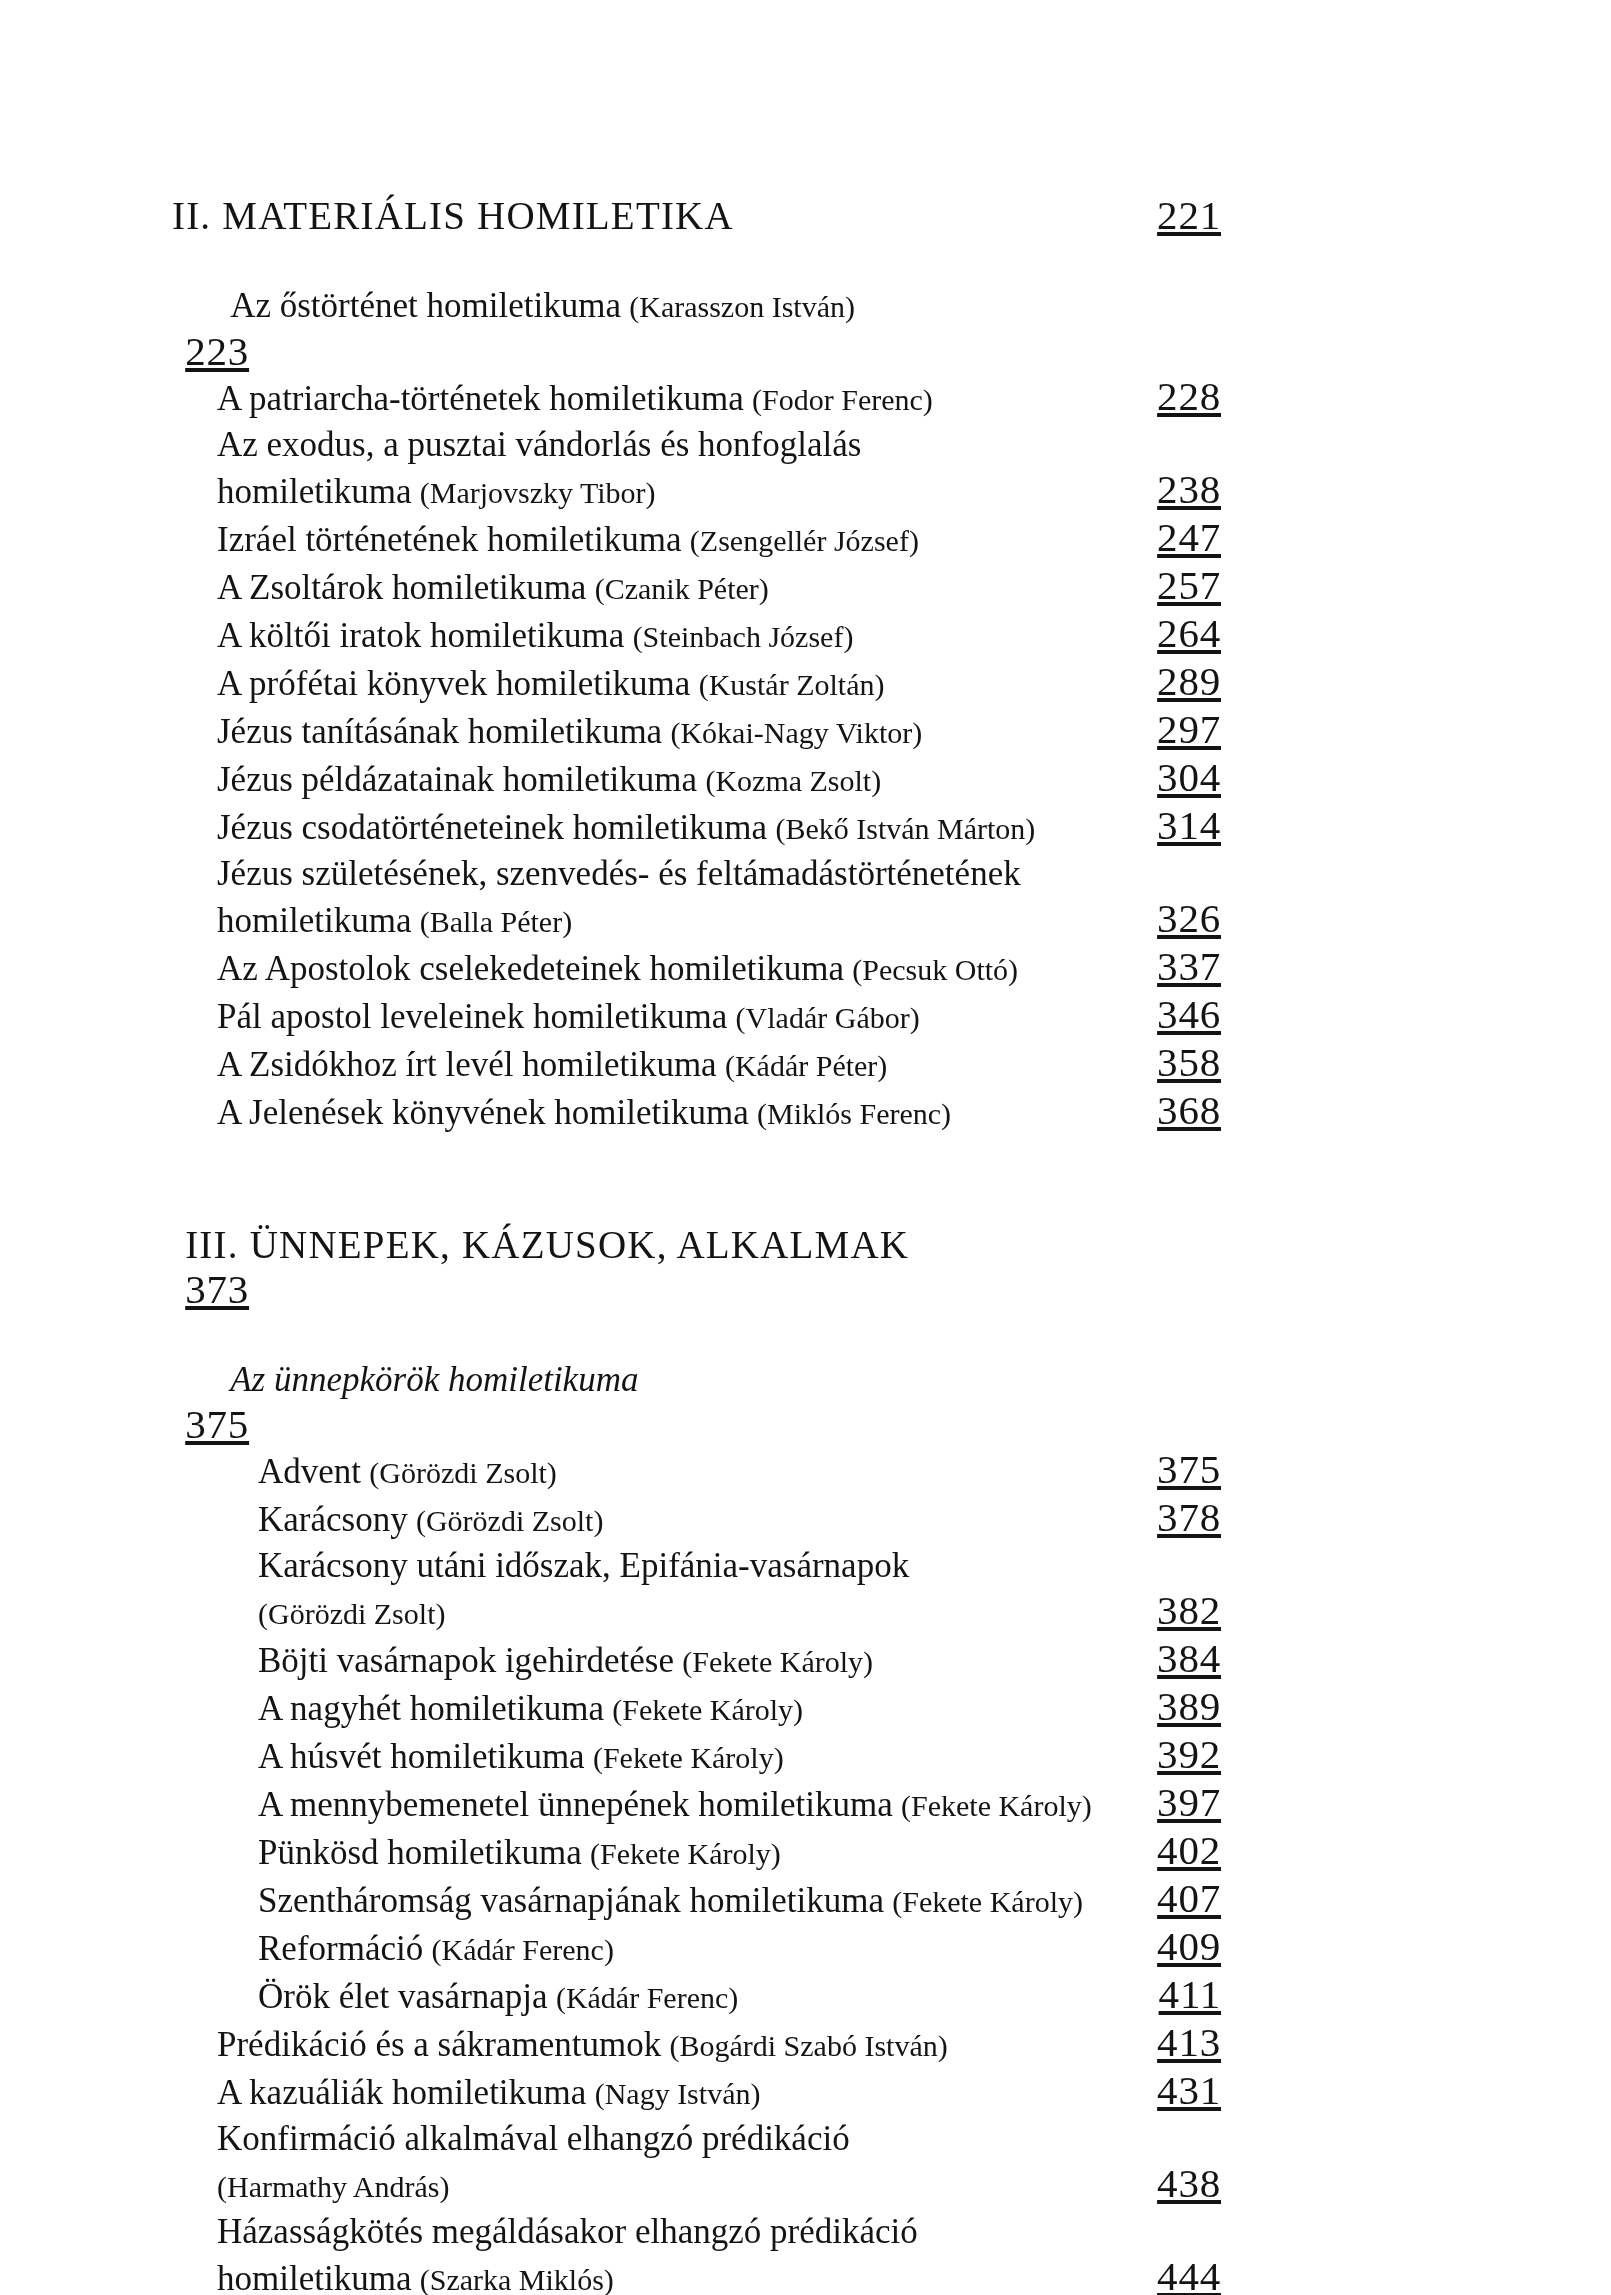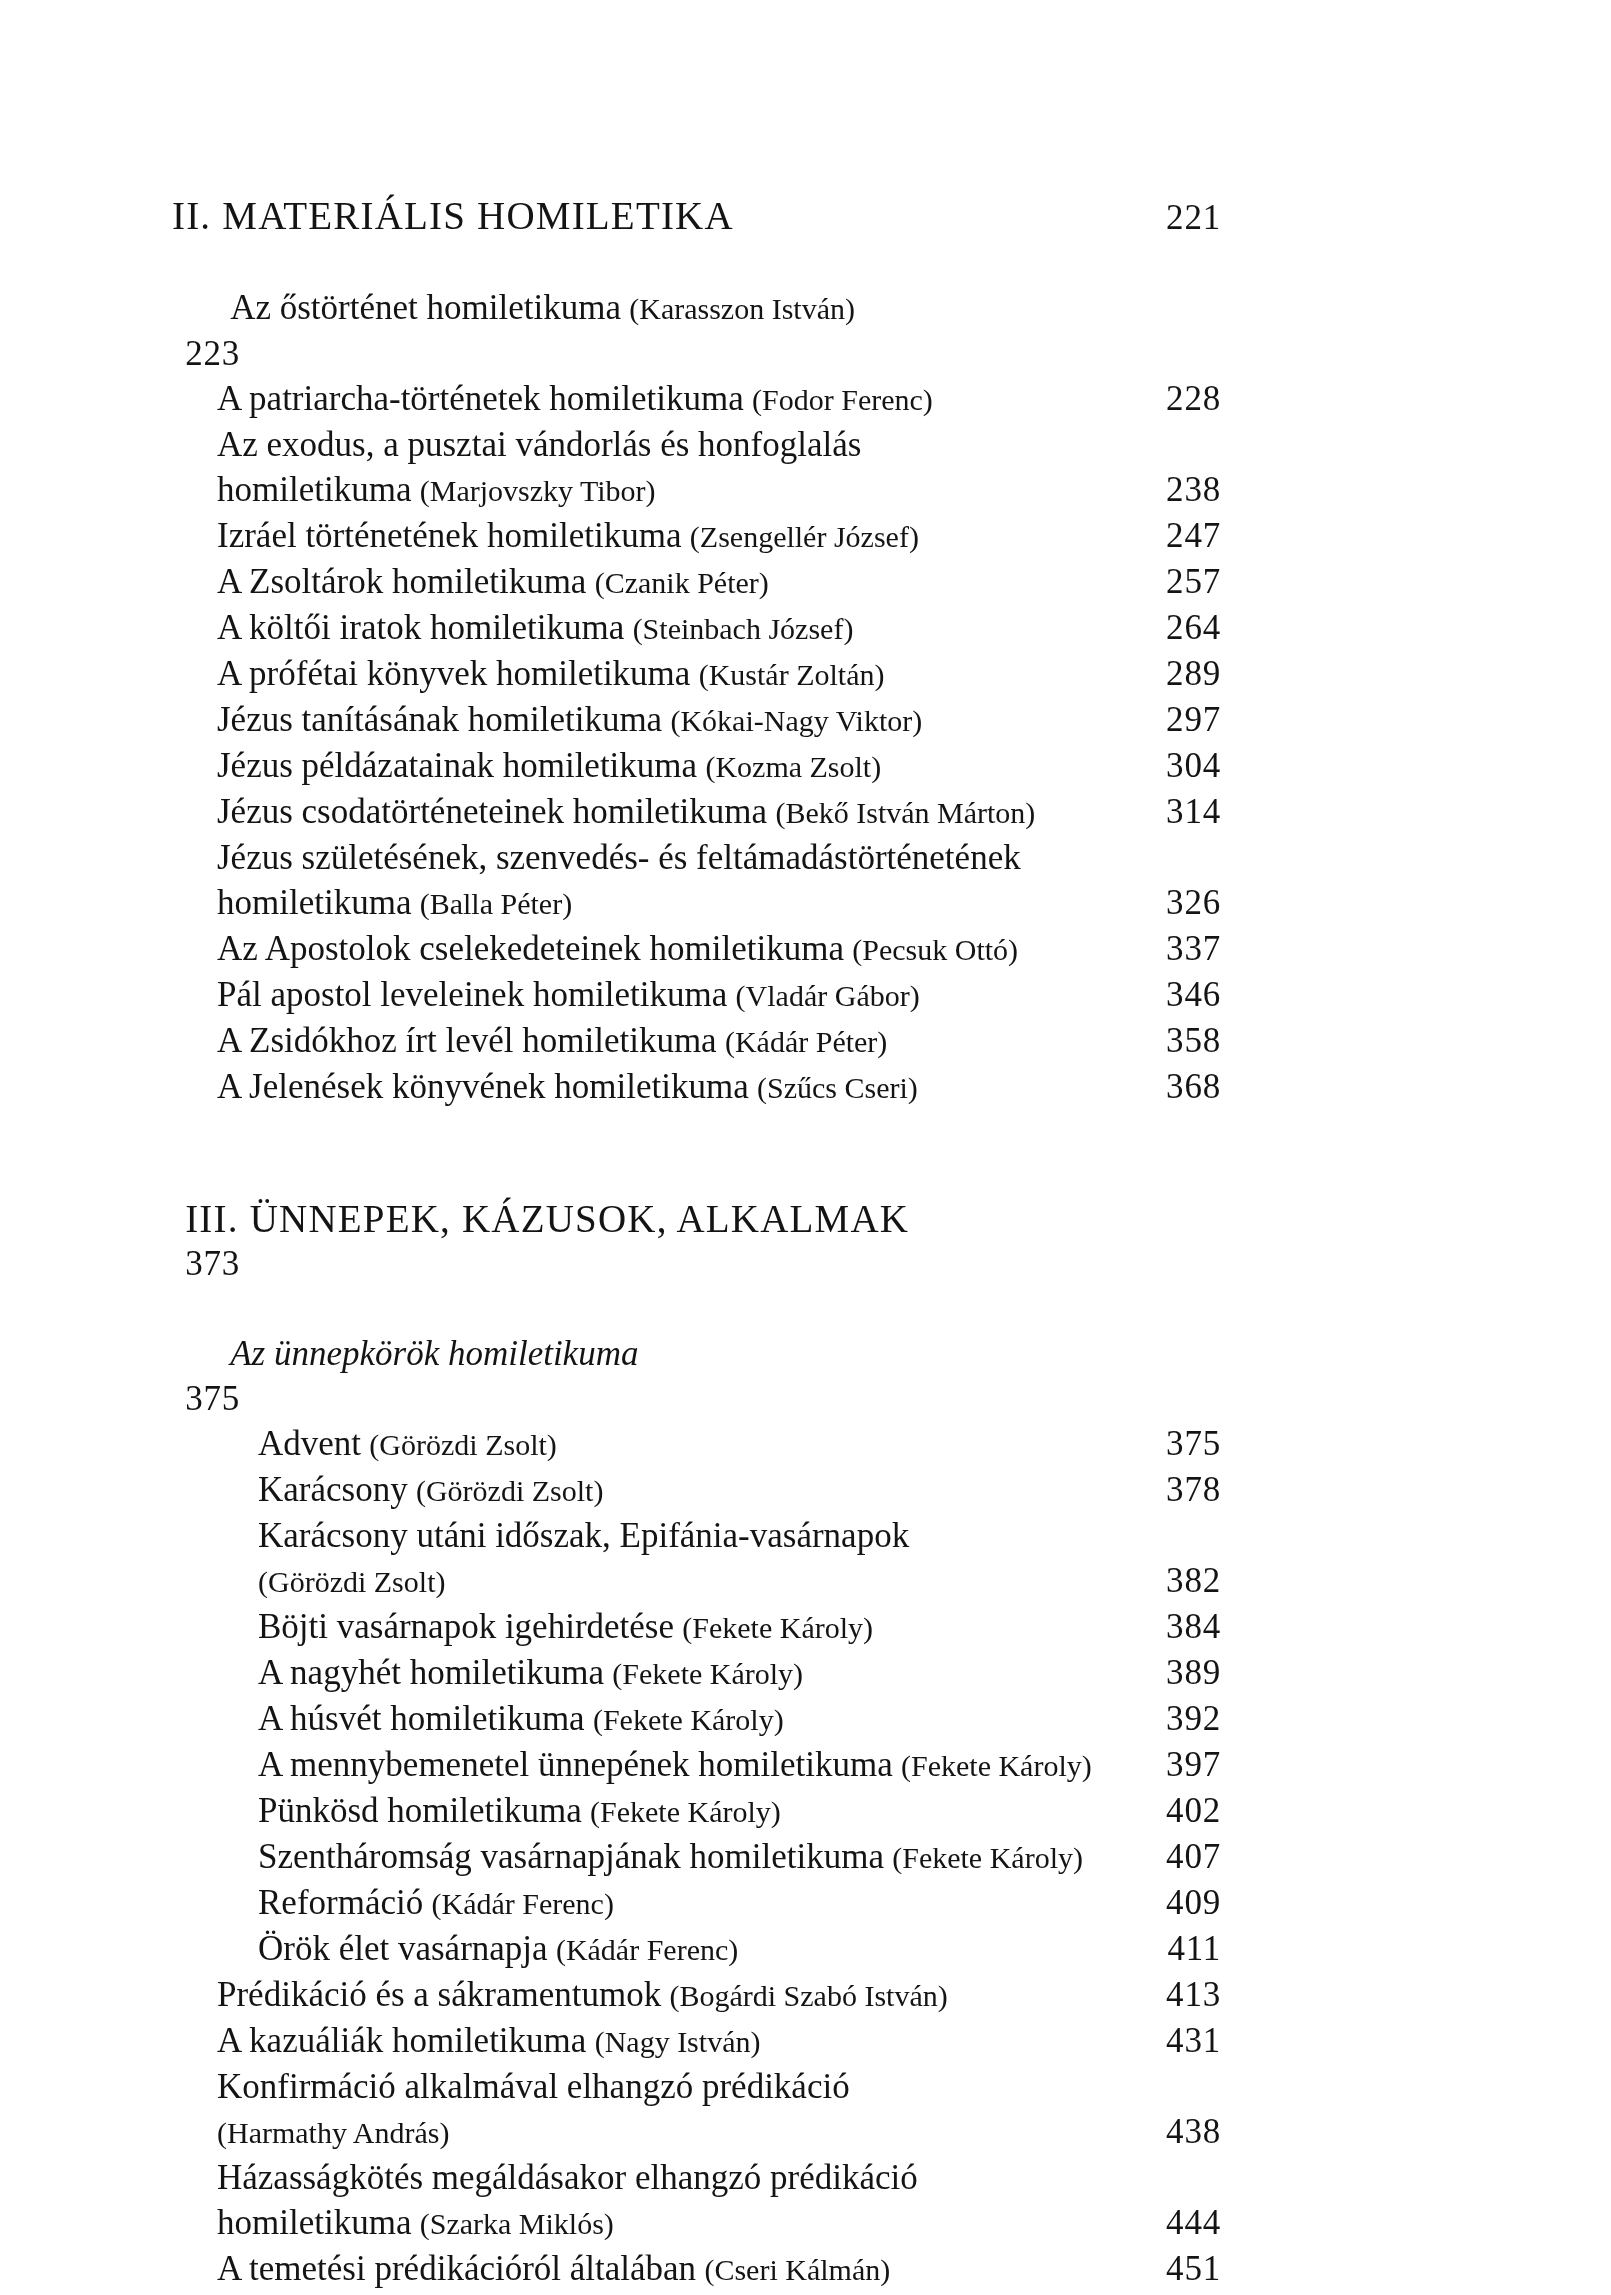--- a/index.html
+++ b/index.html
@@ -30,23 +30,24 @@
     font-size: 35px;
     white-space: nowrap;
   }
   .row .line {
     flex: 1 1 auto;
     min-width: 0;
   }
   .row .pagenum {
     flex: 0 0 auto;
     margin-left: 13.2px;
-    font-size: 35px;
+    font-size: 41px;
     text-align: right;
     letter-spacing: 0.8px;
+    text-decoration: underline;
   }
   .row.indent-1 .line { padding-left: 45px; }
   .row.indent-2 .line { padding-left: 86px; }
   .row.gap-1 { margin-top: 45px; flex-direction: column; }
   .row.gap-2 { margin-top: 86px; flex-direction: column; }
   .row.heading {
     font-size: 39px;
     letter-spacing: 1.2px;
   }
   .title.italic {
@@ -125,21 +126,21 @@
       </div>
       <div class="row indent-1">
         <span class="line"><span class="title">Pál apostol leveleinek homiletikuma</span><span class="author">(Vladár Gábor)</span></span>
         <span class="pagenum">346</span>
       </div>
       <div class="row indent-1">
         <span class="line"><span class="title">A Zsidókhoz írt levél homiletikuma</span><span class="author">(Kádár Péter)</span></span>
         <span class="pagenum">358</span>
       </div>
       <div class="row indent-1">
-        <span class="line"><span class="title">A Jelenések könyvének homiletikuma</span><span class="author">(Szűcs Cseri)</span></span>
+        <span class="line"><span class="title">A Jelenések könyvének homiletikuma</span><span class="author">(Miklós Ferenc)</span></span>
         <span class="pagenum">368</span>
       </div>
       <div class="row indent-0 gap-2 heading">
         <span class="line"><span class="title">III. ÜNNEPEK, KÁZUSOK, ALKALMAK</span></span>
         <span class="pagenum">373</span>
       </div>
       <div class="row indent-1 gap-1">
         <span class="line"><span class="title italic">Az ünnepkörök homiletikuma</span></span>
         <span class="pagenum">375</span>
       </div>

